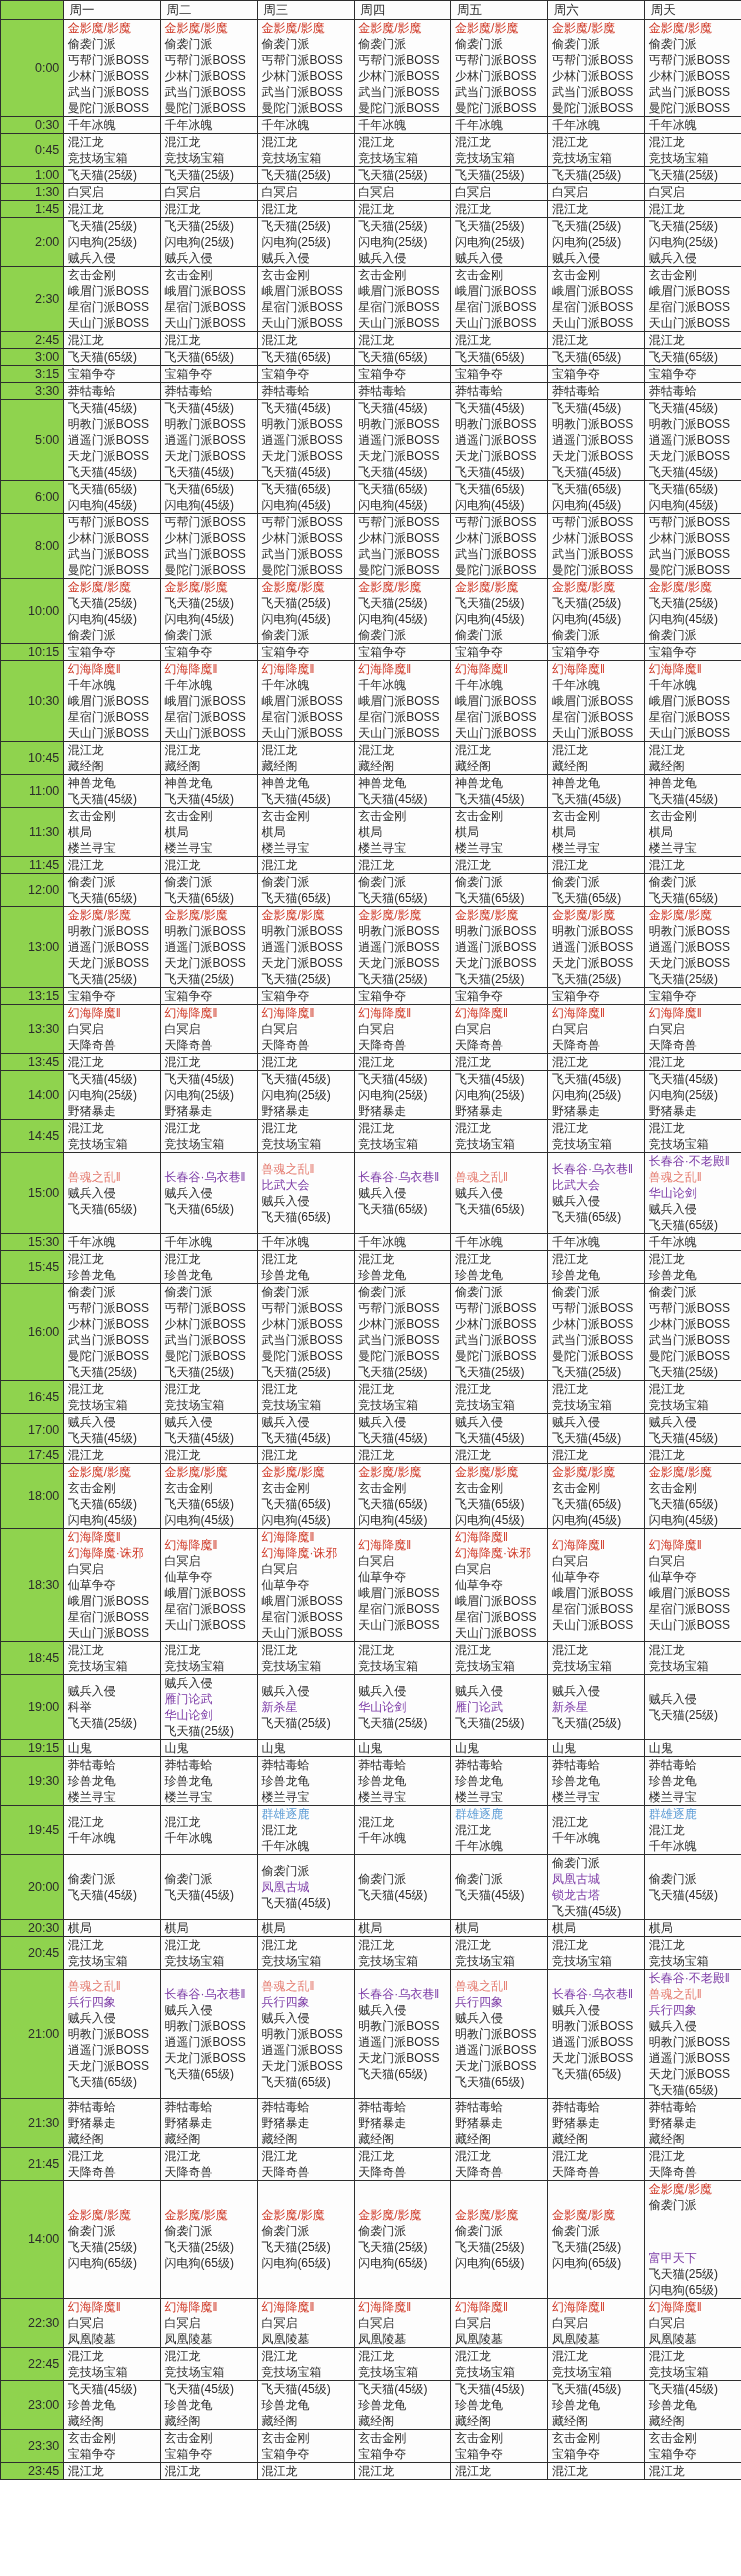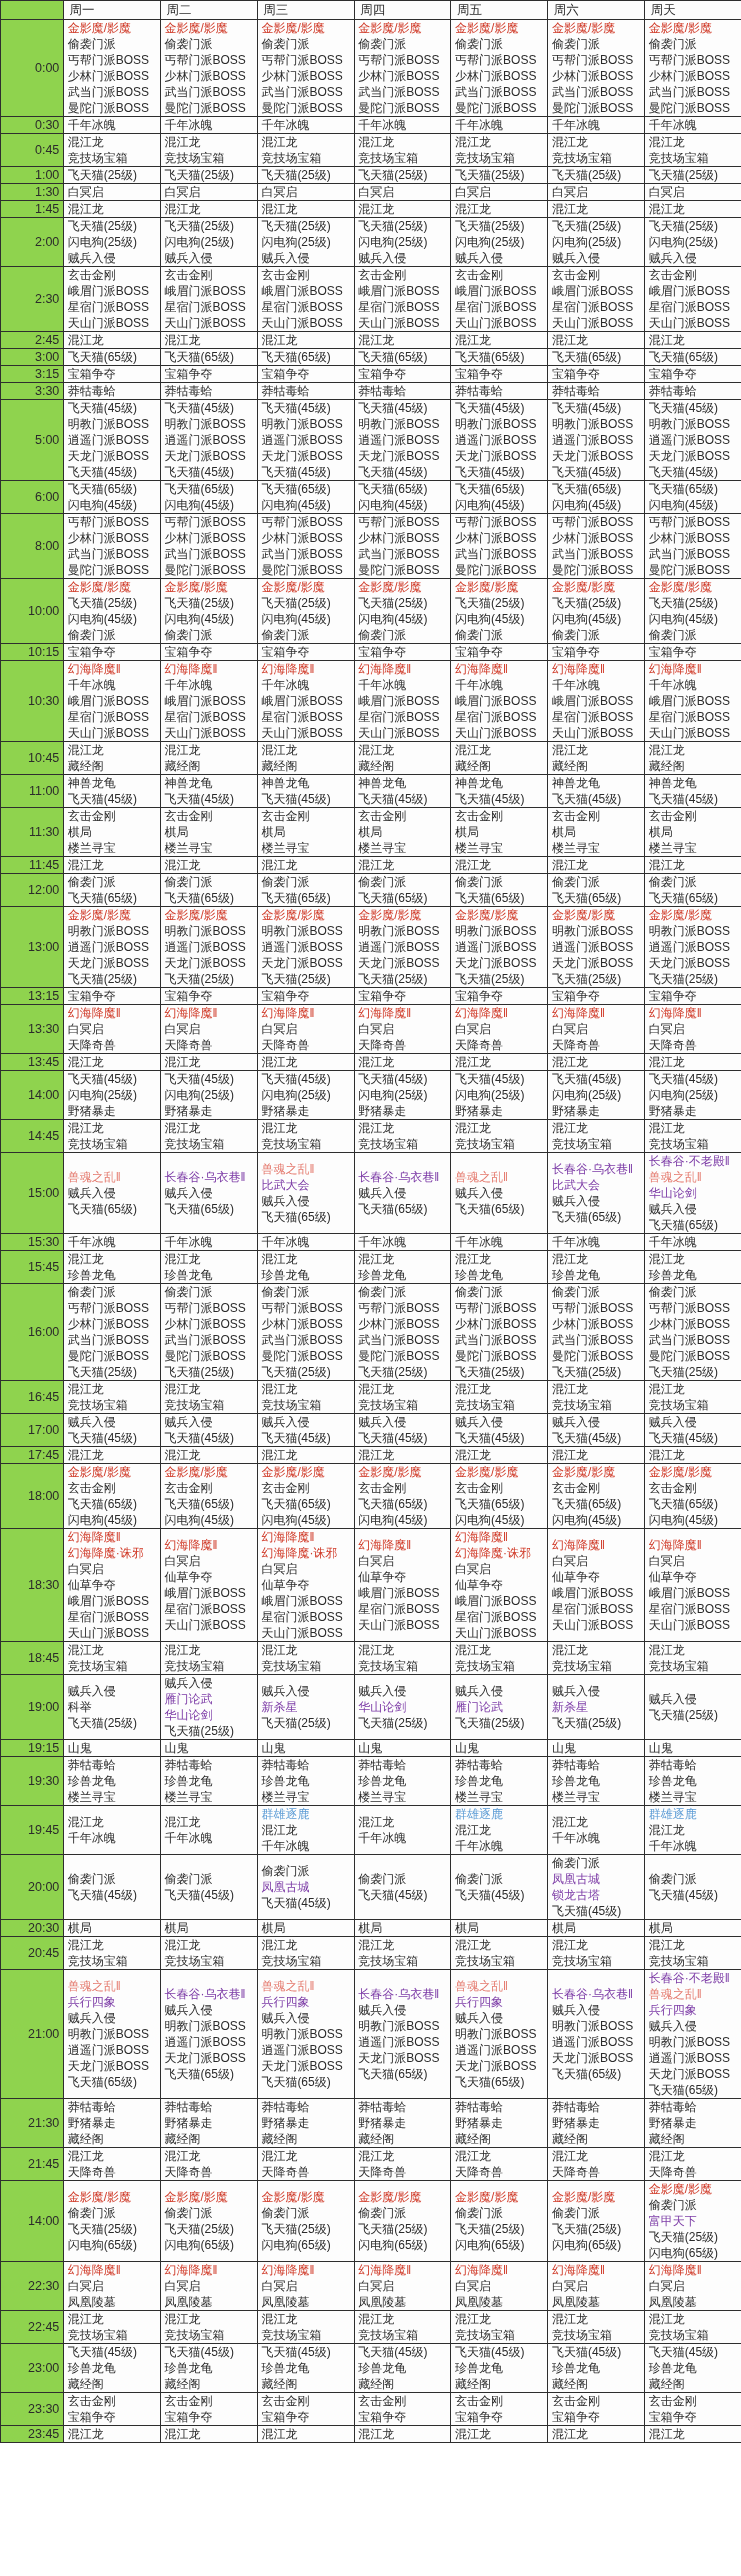--- a/index.html
+++ b/index.html
@@ -1787,21 +1787,21 @@
         </td>
         <td>
           <div style="color: rgb(208, 58, 40);">金影魔/影魔</div>
           <div>偷袭门派</div>
           <div>飞天猫(25级)</div>
           <div>闪电狗(65级)</div>
         </td>
         <td>
           <div style="color: rgb(208, 58, 40);">金影魔/影魔</div>
           <div>偷袭门派</div>
-          <div style="color: rgb(124, 59, 166);">富甲天下</div>
+          <div style="color: rgb(124, 59, 166); margin-top: 37px;">富甲天下</div>
           <div>飞天猫(25级)</div>
           <div>闪电狗(65级)</div>
         </td>
       </tr>
       <tr>
         <td class="time">22:30</td>
         <td>
           <div style="color: rgb(208, 58, 40);">幻海降魔‖</div>
           <div>白冥启</div>
           <div>凤凰陵墓</div>

